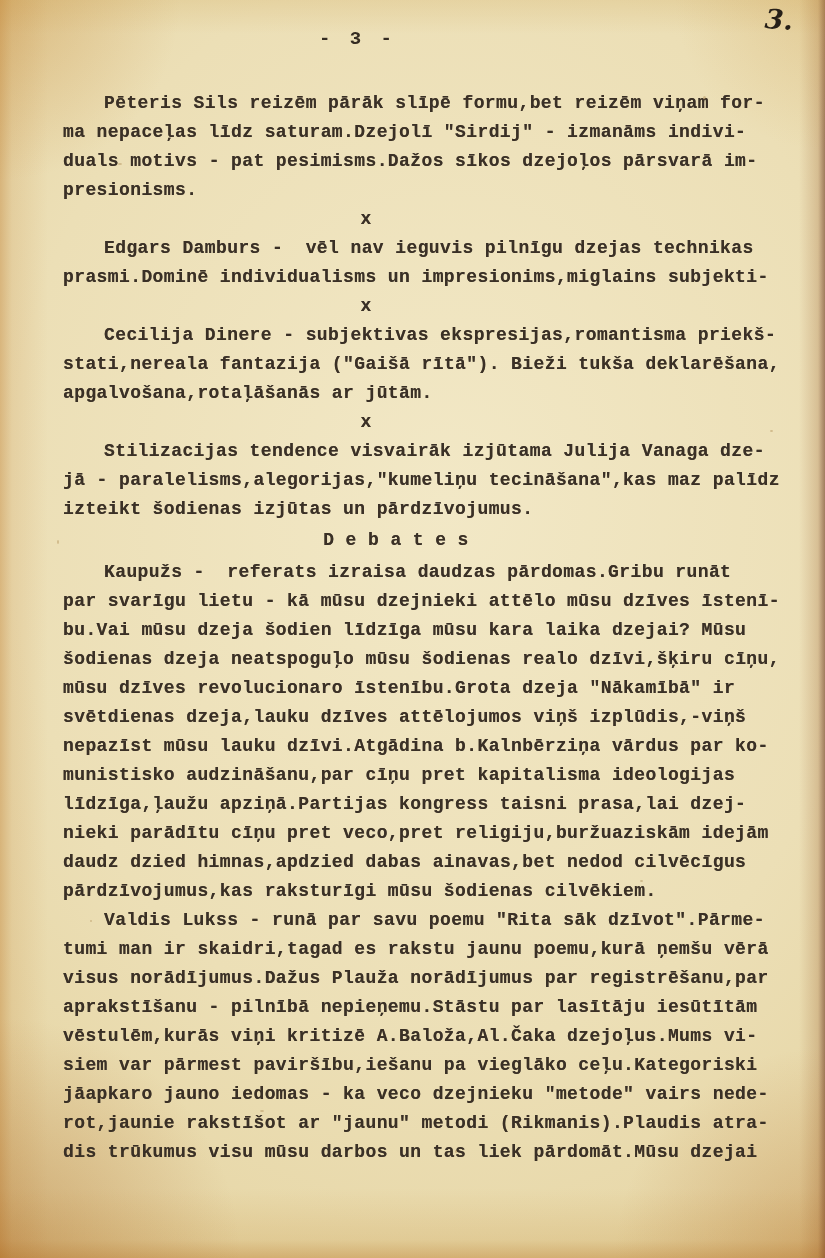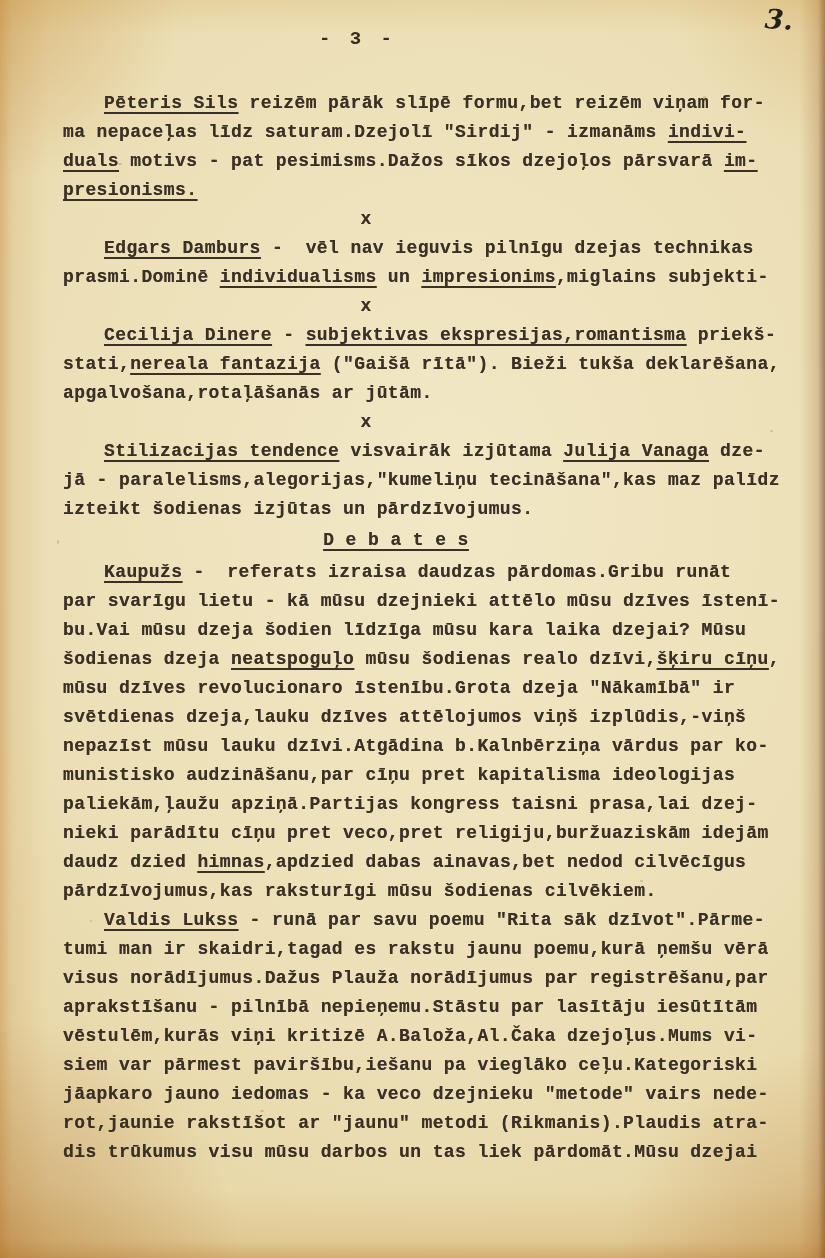--- a/index.html
+++ b/index.html
@@ -65,21 +65,20 @@
     line-height: 29px;
     letter-spacing: 0.4px;
     color: #3a3026;
     text-shadow: 0 0 0.6px rgba(58, 48, 38, 0.65);
   }
 
   .line { white-space: pre; }
   .line.indent { padding-left: 41px; }
 
   .u {
-    text-decoration: underline;
     text-decoration-thickness: 1.8px;
     text-underline-offset: 4px;
   }
 
   .sep {
     text-align: center;
     transform: translateX(-58px);
     line-height: 29px;
   }
 
@@ -135,21 +134,21 @@
       <div class="heading"><span class="u">D e b a t e s</span></div>
       <div class="para">
         <div class="line indent"><span class="u">Kaupužs</span><span> -  referats izraisa daudzas pārdomas.Gribu runāt</span></div>
         <div class="line"><span>par svarīgu lietu - kā mūsu dzejnieki attēlo mūsu dzīves īstenī-</span></div>
         <div class="line"><span>bu.Vai mūsu dzeja šodien līdzīga mūsu kara laika dzejai? Mūsu</span></div>
         <div class="line"><span>šodienas dzeja </span><span class="u">neatspoguļo</span><span> mūsu šodienas realo dzīvi,</span><span class="u">šķiru cīņu</span><span>,</span></div>
         <div class="line"><span>mūsu dzīves revolucionaro īstenību.Grota dzeja "Nākamībā" ir</span></div>
         <div class="line"><span>svētdienas dzeja,lauku dzīves attēlojumos viņš izplūdis,-viņš</span></div>
         <div class="line"><span>nepazīst mūsu lauku dzīvi.Atgādina b.Kalnbērziņa vārdus par ko-</span></div>
         <div class="line"><span>munistisko audzināšanu,par cīņu pret kapitalisma ideologijas</span></div>
-        <div class="line"><span>paliekām,ļaužu apziņā.Partijas kongress taisni prasa,lai dzej-</span></div>
+        <div class="line"><span>līdzīga,ļaužu apziņā.Partijas kongress taisni prasa,lai dzej-</span></div>
         <div class="line"><span>nieki parādītu cīņu pret veco,pret religiju,buržuaziskām idejām</span></div>
         <div class="line"><span>daudz dzied </span><span class="u">himnas</span><span>,apdzied dabas ainavas,bet nedod cilvēcīgus</span></div>
         <div class="line"><span>pārdzīvojumus,kas raksturīgi mūsu šodienas cilvēkiem.</span></div>
       </div>
       <div class="para">
         <div class="line indent"><span class="u">Valdis Lukss</span><span> - runā par savu poemu "Rita sāk dzīvot".Pārme-</span></div>
         <div class="line"><span>tumi man ir skaidri,tagad es rakstu jaunu poemu,kurā ņemšu vērā</span></div>
         <div class="line"><span>visus norādījumus.Dažus Plauža norādījumus par registrēšanu,par</span></div>
         <div class="line"><span>aprakstīšanu - pilnībā nepieņemu.Stāstu par lasītāju iesūtītām</span></div>
         <div class="line"><span>vēstulēm,kurās viņi kritizē A.Baloža,Al.Čaka dzejoļus.Mums vi-</span></div>

